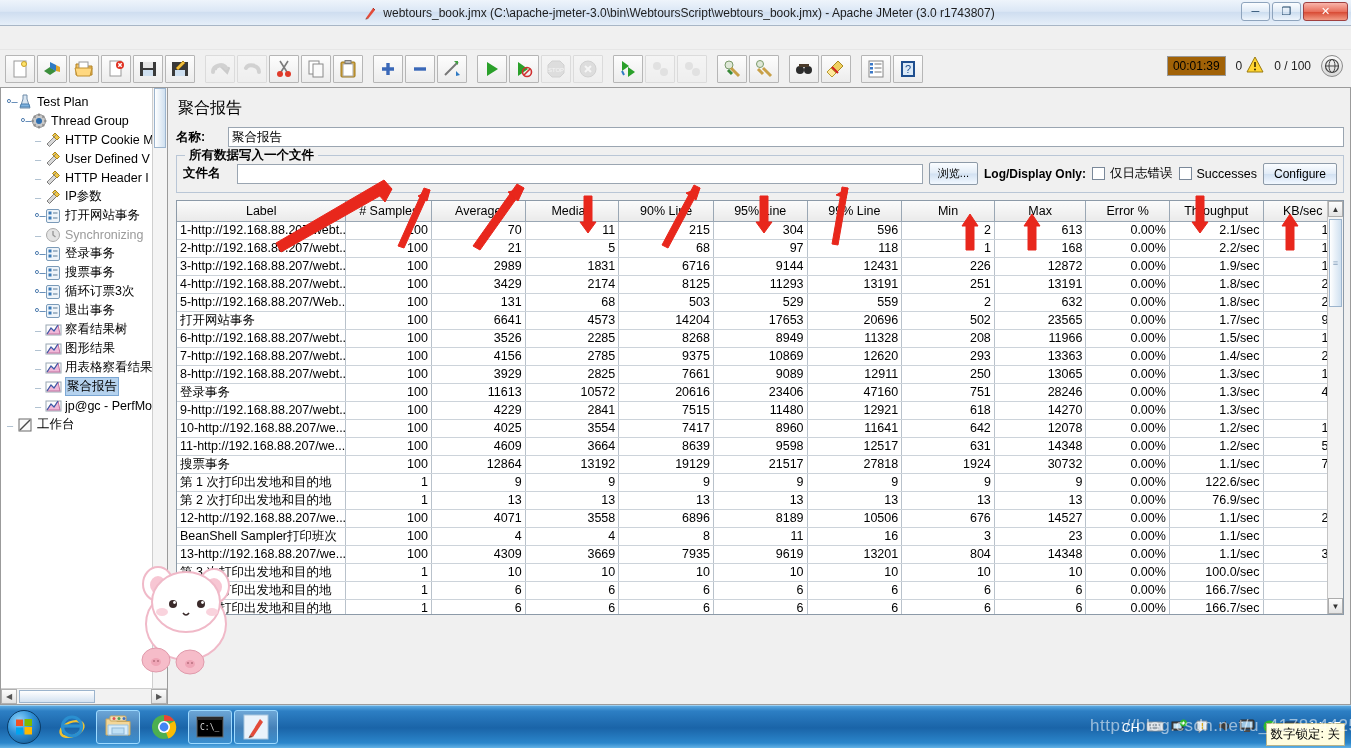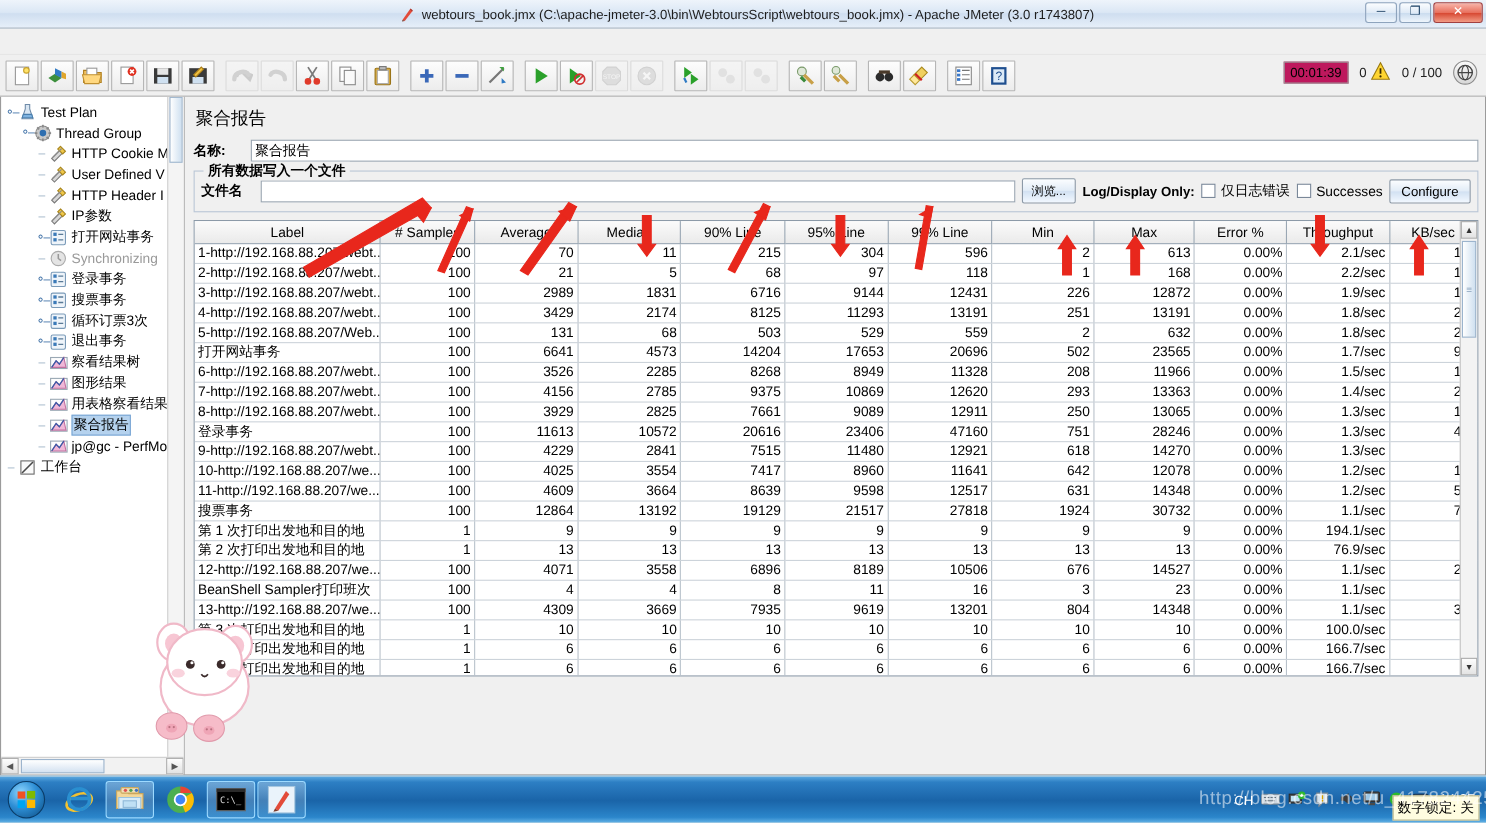--- a/index.html
+++ b/index.html
@@ -91,21 +91,21 @@
   }
   .tbtn svg { display: block; }
   .tbtn.dim { opacity: .35; }
 
   .runinfo {
     position: absolute; right: 8px; top: 5px;
     display: flex; align-items: center; gap: 10px;
     font-size: 12px; color: #222;
   }
   .timerbox {
-    border: 1px solid #999; background: #be185d;
+    border: 1px solid #999; background: #a16207;
     padding: 2px 5px; font-size: 12px; color: #000;
     font-family: "Liberation Sans", sans-serif;
   }
   .warnbox { display: flex; align-items: center; gap: 4px; }
   .globe {
     width: 22px; height: 22px; border-radius: 50%;
     border: 1px solid #8a8a8a;
     background: linear-gradient(to bottom,#fafafa,#d8d8d8);
     display:flex;align-items:center;justify-content:center;
   }
@@ -1037,21 +1037,21 @@
                 <td class="lbl">第 1 次打印出发地和目的地</td>
                 <td class="num">1</td>
                 <td class="num">9</td>
                 <td class="num">9</td>
                 <td class="num">9</td>
                 <td class="num">9</td>
                 <td class="num">9</td>
                 <td class="num">9</td>
                 <td class="num">9</td>
                 <td class="num">0.00%</td>
-                <td class="num">194.1/sec</td>
+                <td class="num">122.6/sec</td>
                 <td class="num">.0</td>
               </tr>
               <tr>
                 <td class="lbl">第 2 次打印出发地和目的地</td>
                 <td class="num">1</td>
                 <td class="num">13</td>
                 <td class="num">13</td>
                 <td class="num">13</td>
                 <td class="num">13</td>
                 <td class="num">13</td>

